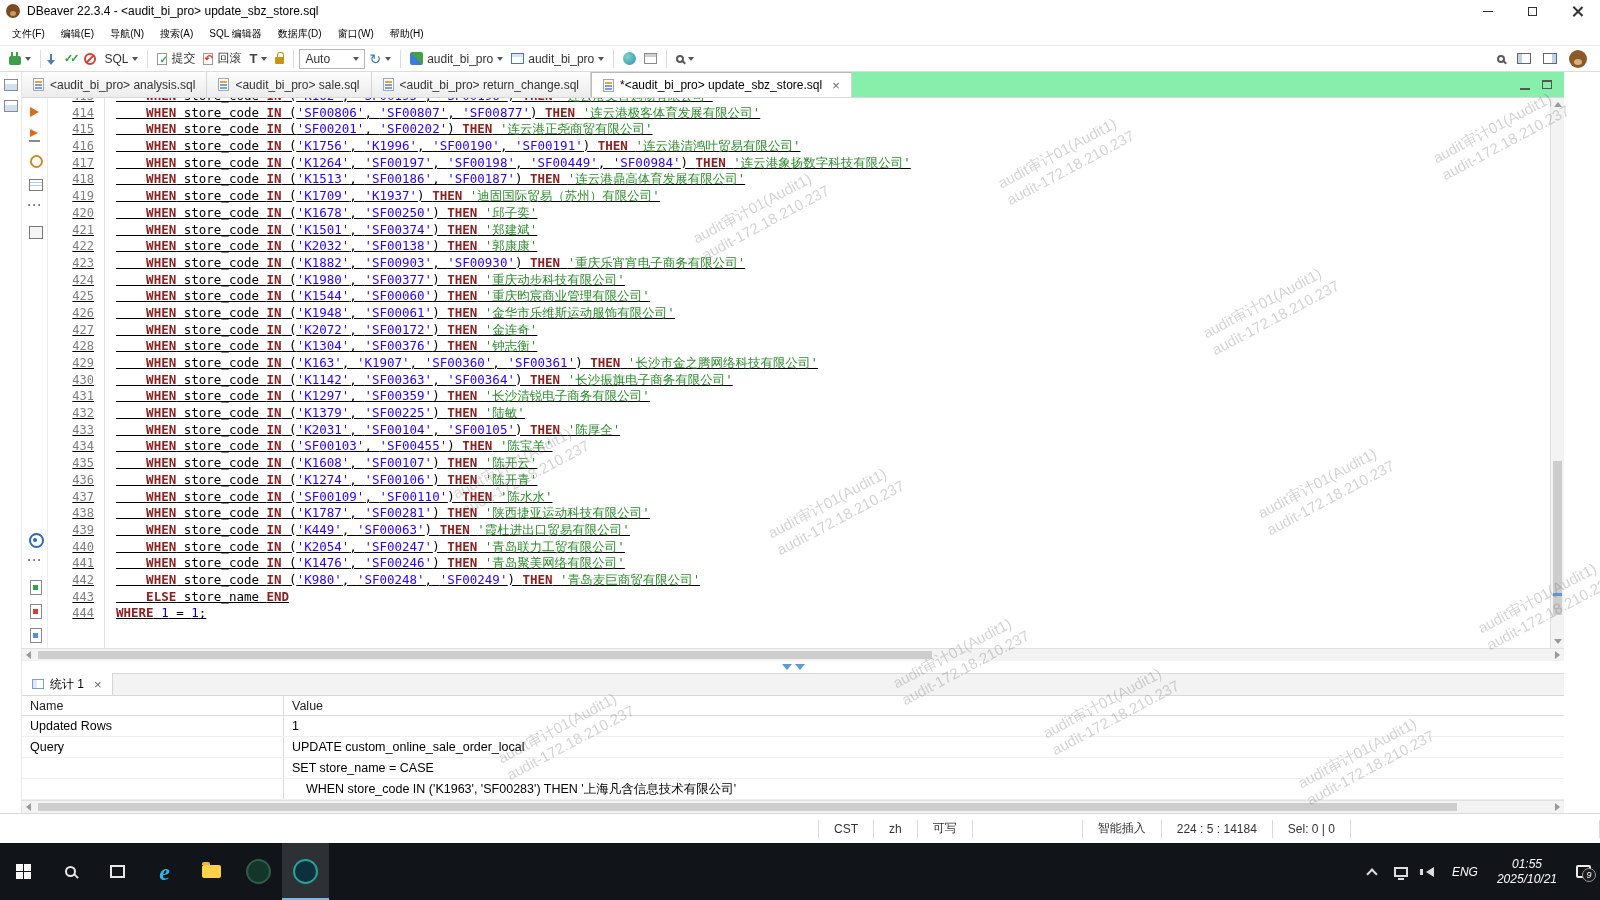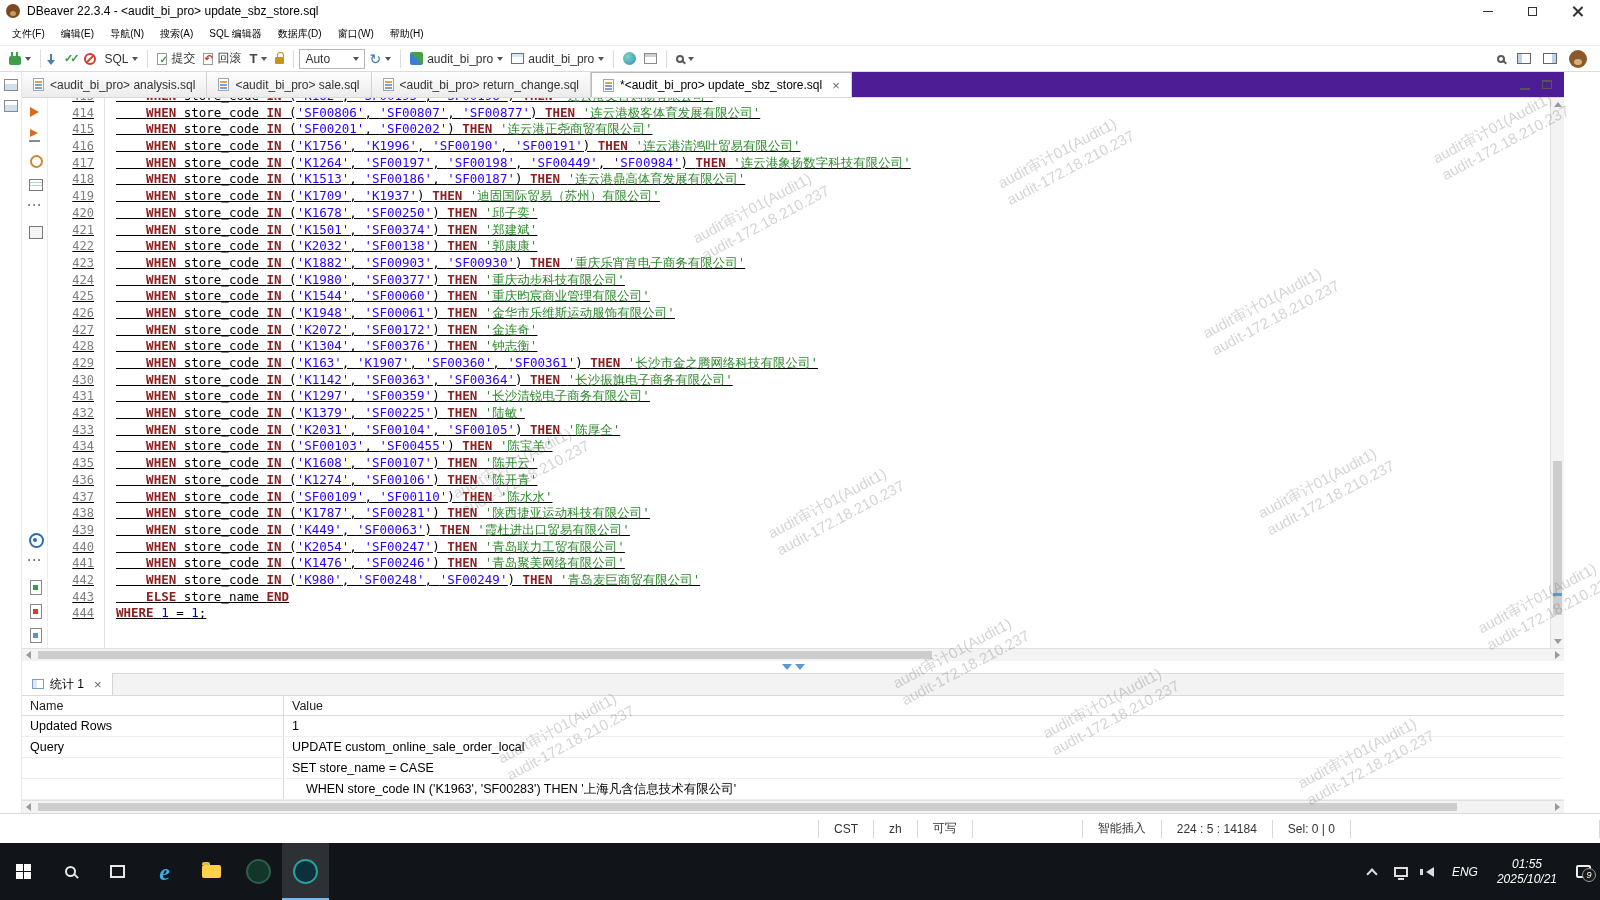--- a/index.html
+++ b/index.html
@@ -57,21 +57,21 @@
   .toolbar-right { margin-left:auto; display:flex; align-items:center; gap:12px; padding-right:8px; }
 
   
   .mid { flex:1 1 auto; display:flex; min-height:0; }
   .leftstrip { width:22px; border-right:1px solid #e7e7e7; display:flex; flex-direction:column; align-items:center; padding-top:7px; gap:9px; flex:0 0 auto; }
   .strip-icon { width:14px; height:12px; border:1px solid #8a8a8a; background:linear-gradient(#fff 40%, #cfe0f0 40%); }
   .content { flex:1 1 auto; display:flex; flex-direction:column; min-width:0; }
   .rightstrip { width:36px; flex:0 0 auto; background:#fff; }
 
   
-  .tabbar { height:26px; display:flex; align-items:flex-end; background:#4c1d95; border-bottom:1px solid #d9d9d9; flex:0 0 auto; }
+  .tabbar { height:26px; display:flex; align-items:flex-end; background:#86efac; border-bottom:1px solid #d9d9d9; flex:0 0 auto; }
   .tab { display:flex; align-items:center; gap:6px; height:25px; padding:0 11px; border-right:1px solid #d4d4d4; background:linear-gradient(#fdfdfd,#ececec); font-size:12px; color:#333; white-space:nowrap; }
   .tab.active { background:#fff; border-top:1px solid #bbb; border-left:1px solid #bbb; color:#000; }
   .tab-close { margin-left:4px; color:#666; font-size:13px; line-height:1; }
   .icon-sqlfile { width:11px; height:13px; background:#fff; border:1px solid #9aa7c0; position:relative; flex:0 0 auto; }
   .icon-sqlfile::after { content:""; position:absolute; left:1px; top:2px; width:7px; height:2px; background:#e8a33d; box-shadow:0 3px 0 #7f9fd4, 0 6px 0 #7f9fd4; }
   .tab-controls { margin-left:auto; display:flex; gap:12px; padding-right:12px; align-items:center; height:100%; }
   .ic-panel-min { width:10px; height:2px; background:#555; margin-top:8px; }
   .ic-panel-max { width:10px; height:9px; border:1px solid #555; border-top-width:2px; }
 
   

